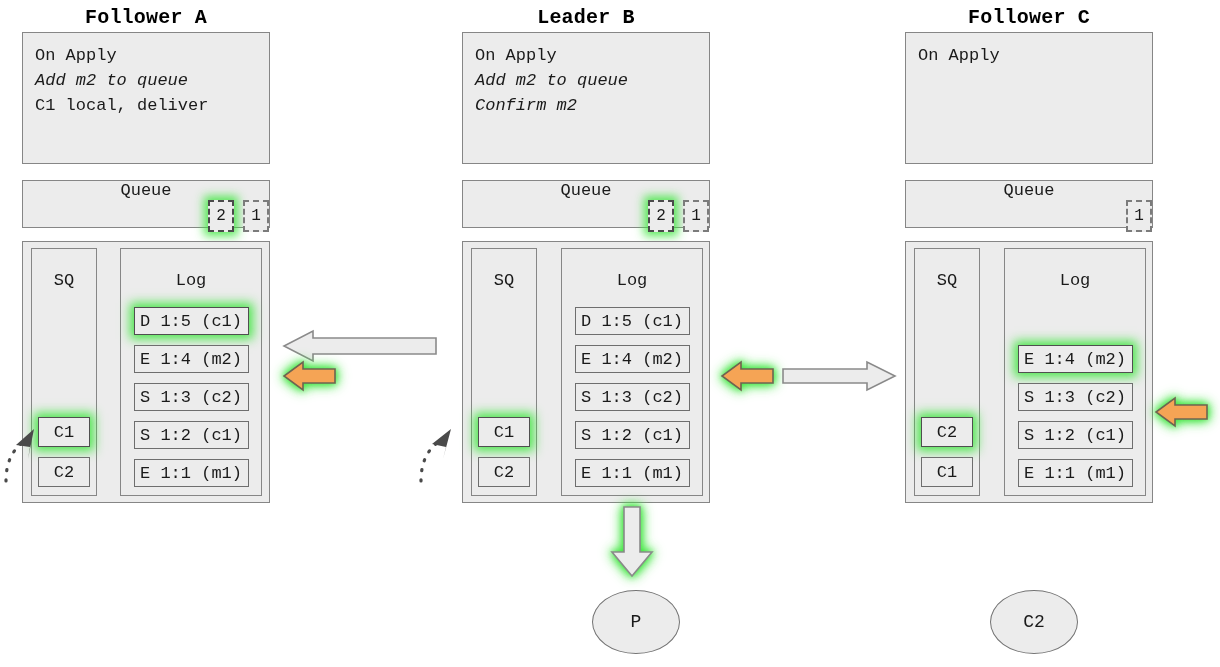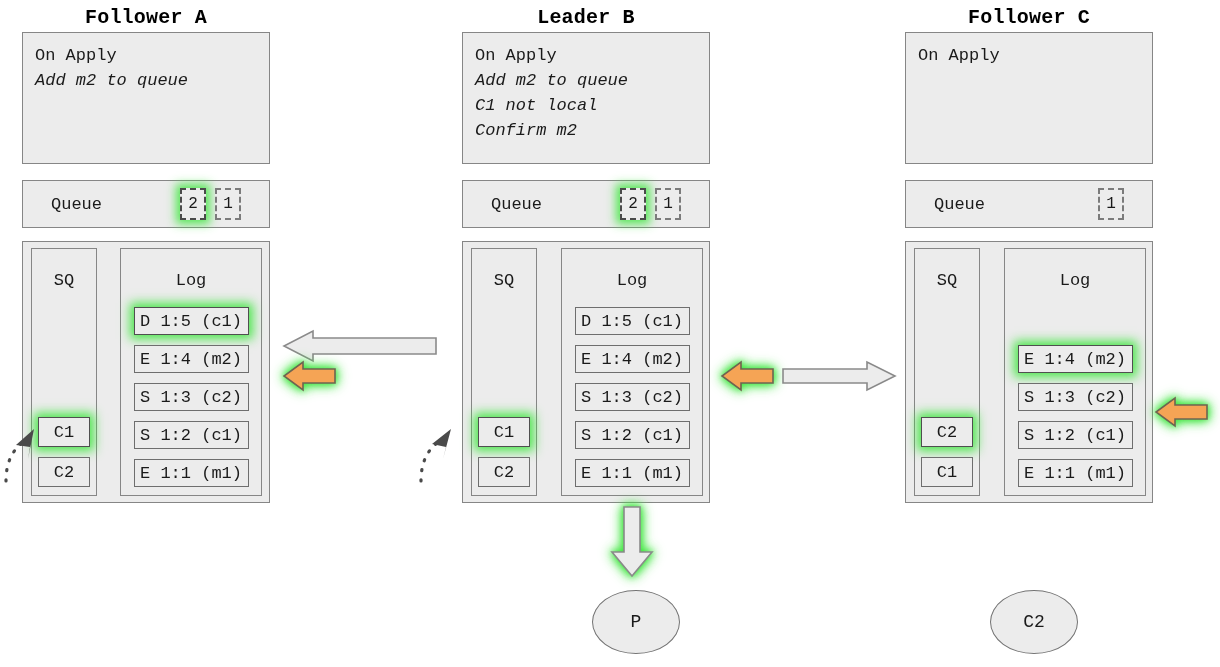--- a/index.html
+++ b/index.html
@@ -21,21 +21,21 @@
     position:absolute;background:#ececec;border:1.5px solid #868686;
     box-sizing:border-box;
   }
 
   
   .apply-box{padding:10px 20px 0 12px;}
   .apply-line{font-size:17px;line-height:25px;white-space:nowrap;}
   .apply-line.ital{font-style:italic;}
 
   
-  .queue-row{display:flex;align-items:center;height:100%;padding:0 28px;box-sizing:border-box;}
+  .queue-row{display:flex;align-items:center;height:100%;padding:0 0;box-sizing:border-box;flex-direction:column;}
   .queue-label{font-size:17px;flex:0 0 auto;}
   .queue-slots{margin-left:auto;display:flex;gap:9px;align-items:center;}
   .qslot{
     width:26px;height:32px;border:2px dashed #7b7b7b;background:#ececec;
     display:flex;align-items:center;justify-content:center;
     font-size:16px;box-sizing:border-box;position:relative;
   }
   .qslot.hl{border-color:#4a4a4a;box-shadow:0 0 9px 4px rgba(60,230,60,.85);}
 
   
@@ -73,20 +73,21 @@
 
 <div class="stage">
 
   <div class="col-title" style="left:22px;top:6px;width:248px;">Follower A</div>
   <div class="col-title" style="left:462px;top:6px;width:248px;">Leader B</div>
   <div class="col-title" style="left:905px;top:6px;width:248px;">Follower C</div>
 
   <div class="panel apply-box" style="left:22px;top:32px;width:248px;height:132px;">
     <div class="apply-line">On Apply</div>
     <div class="apply-line ital">Add m2 to queue</div>
+    <div class="apply-line">C1 local, deliver</div>
   </div>
 
   <div class="panel" style="left:22px;top:180px;width:248px;height:48px;">
     <div class="queue-row">
       <span class="queue-label">Queue</span>
       <span class="queue-slots">
         <span class="qslot hl">2</span>
         <span class="qslot">1</span>
       </span>
     </div>
@@ -116,21 +117,20 @@
   <div class="arrow" style="left:0px;top:415px;">
     <svg width="45" height="70" viewBox="0 0 45 70">
       <path d="M6 66 C6 48 12 34 26 25" stroke="#4a4a4a" stroke-width="3.2" stroke-linecap="round" stroke-dasharray="1.2 9" fill="none"></path>
       <path d="M34 14 L16 30 L30 32 L28 44 Z" fill="#4a4a4a"></path>
     </svg>
   </div>
 
   <div class="panel apply-box" style="left:462px;top:32px;width:248px;height:132px;">
     <div class="apply-line">On Apply</div>
     <div class="apply-line ital">Add m2 to queue</div>
-    <div class="apply-line ital">C1 not local</div>
     <div class="apply-line ital">Confirm m2</div>
   </div>
 
   <div class="panel" style="left:462px;top:180px;width:248px;height:48px;">
     <div class="queue-row">
       <span class="queue-label">Queue</span>
       <span class="queue-slots">
         <span class="qslot hl">2</span>
         <span class="qslot">1</span>
       </span>

